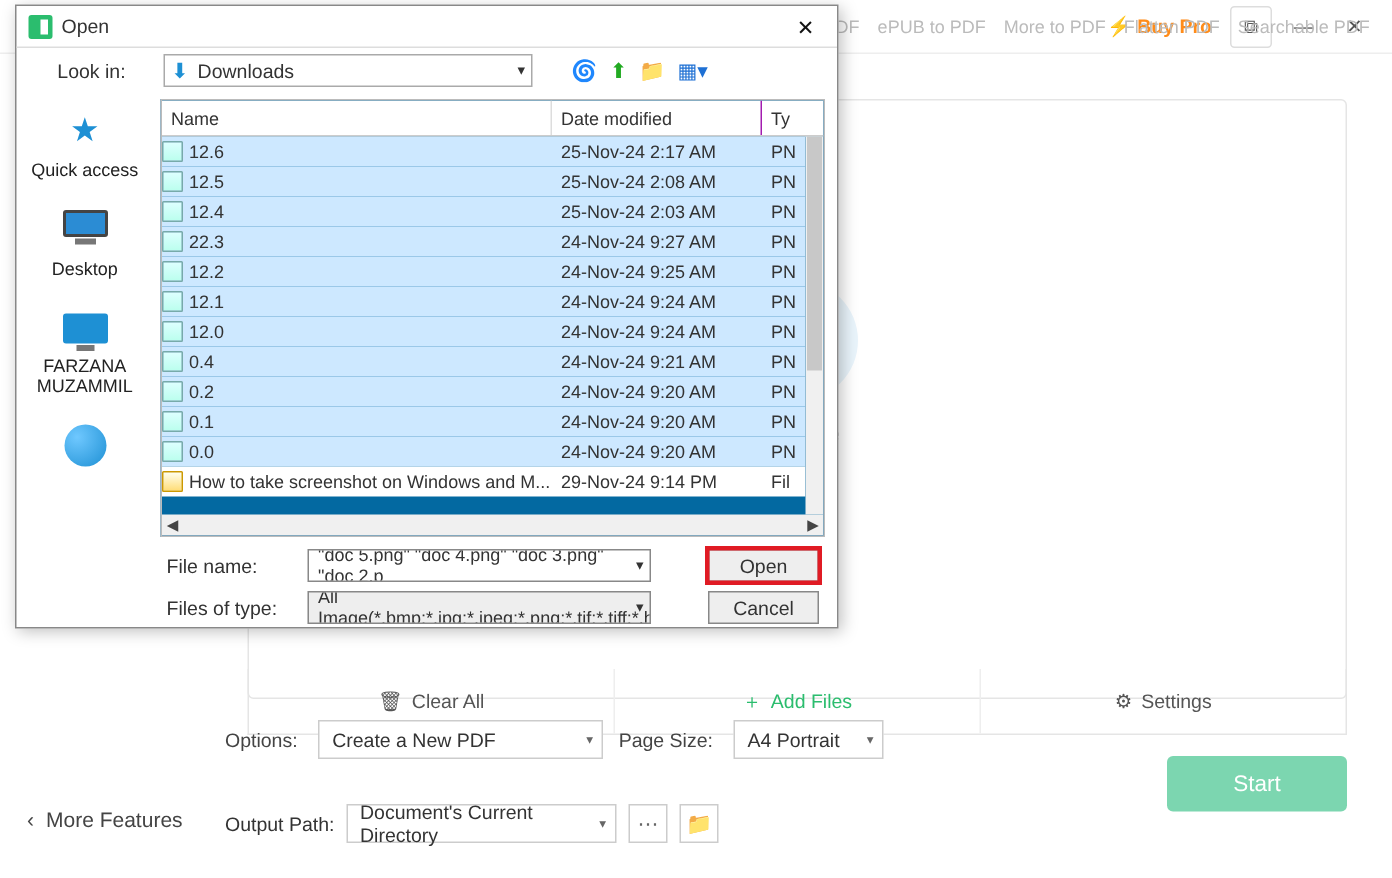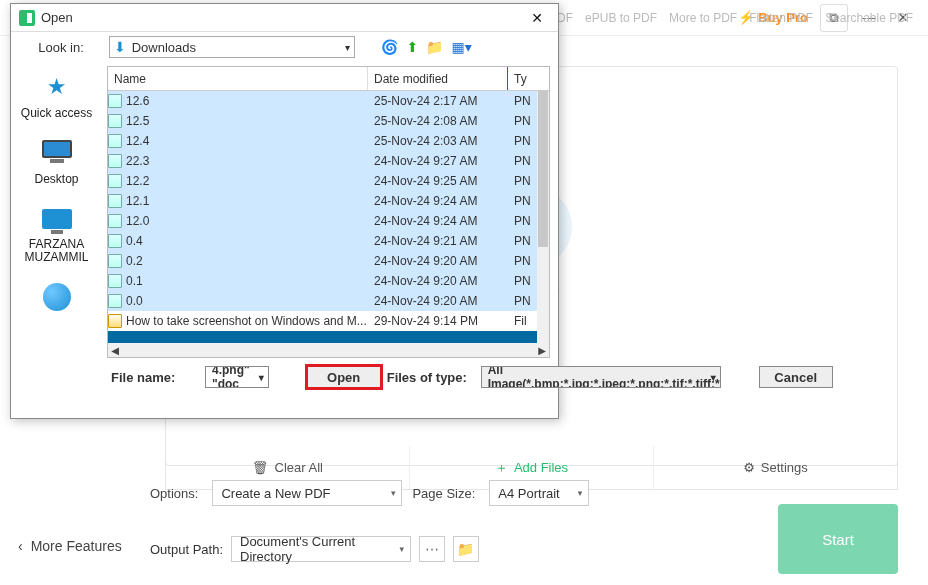--- a/index.html
+++ b/index.html
@@ -22,21 +22,21 @@
   .tab-bar { position:absolute; top:410px; left:165px; right:30px; height:44px; border:1px solid #e5e5e5; border-top:none; display:flex; }
   .tab { flex:1; display:flex; align-items:center; justify-content:center; gap:6px; color:#555; border-right:1px solid #eee;}
   .tab:last-child { border-right:none; }
   .tab.green { color:#2bbd6e; }
   .options-row { position:absolute; top:444px; left:150px; right:30px; display:flex; align-items:center; gap:10px;}
   .options-row label { color:#444; margin-right:4px; }
   .sel { border:1px solid #ccc; background:#fff; height:26px; padding:0 20px 0 8px; display:flex; align-items:center; position:relative; min-width:90px;}
   .sel .caret { position:absolute; right:6px; top:50%; transform:translateY(-50%); font-size:9px; color:#666;}
   .output-row { position:absolute; top:500px; left:150px; right:30px; display:flex; align-items:center; gap:8px;}
   .icon-btn-sm { width:26px; height:26px; border:1px solid #ccc; display:flex; align-items:center; justify-content:center; color:#666; font-size:14px;}
-  .start-btn { position:absolute; top:468px; right:30px; width:120px; height:70px; border-radius:4px; background:#7cd6b0; color:#fff; display:flex; align-items:center; justify-content:center; font-size:15px;}
+  .start-btn { position:absolute; top:468px; right:30px; width:120px; height:37px; border-radius:4px; background:#7cd6b0; color:#fff; display:flex; align-items:center; justify-content:center; font-size:15px;}
   .more-feat { position:absolute; top:502px; left:18px; color:#444; display:flex; align-items:center; gap:8px; font-size:14px; }
 
   
   .dialog { position:absolute; top:3px; left:10px; width:549px; height:416px; background:#fff; border:1px solid #888; box-shadow:2px 2px 10px rgba(0,0,0,0.25); }
   .dlg-title { height:28px; display:flex; align-items:center; padding:0 8px; border-bottom:1px solid #ddd;}
   .dlg-title .ico { width:16px; height:16px; margin-right:6px; background:#2bbd6e; border-radius:2px; position:relative;}
   .dlg-title .ico::after { content:""; position:absolute; inset:3px 3px 3px 8px; background:#fff;}
   .dlg-close { margin-left:auto; width:26px; height:22px; display:flex; align-items:center; justify-content:center; font-size:14px; color:#111;}
   .lookin-row { height:30px; display:flex; align-items:center; padding:4px 10px; gap:8px;}
   .lookin-label { width:80px; text-align:center; }
@@ -73,21 +73,21 @@
   .row .c3 { flex:1; padding-left:6px; }
   .mini-icon { width:14px; height:14px; border:1px solid #7aa; background:linear-gradient(#dff,#bfe); border-radius:1px; flex-shrink:0;}
   .mini-icon.html { border-color:#c90; background:linear-gradient(#ffe,#fd7);}
   .row.nosel { background:#fff; }
   .vscroll { position:absolute; right:0; top:24px; bottom:14px; width:12px; background:#f0f0f0;}
   .vscroll .thumb { position:absolute; top:0; left:1px; width:10px; height:62%; background:#c8c8c8;}
   .hscroll { position:absolute; bottom:0; left:0; right:0; height:14px; background:#f0f0f0; display:flex; align-items:center;}
   .hscroll .larr,.hscroll .rarr { width:14px; text-align:center; font-size:10px; color:#444;}
   .hscroll .track { flex:1; height:10px; background:#f0f0f0;}
 
-  .bottom-rows { padding:4px 12px 0 100px; display:flex; flex-direction:row; gap:6px;font-weight:bold;}
+  .bottom-rows { padding:4px 12px 0 100px; display:flex; flex-direction:column; gap:6px;}
   .brow { display:flex; align-items:center; gap:10px;}
   .brow .lbl { width:84px; }
   .combo { flex:1; height:22px; border:1px solid #888; position:relative; display:flex; align-items:center; padding:0 18px 0 6px; font-size:12px; overflow:hidden; max-width:240px;}
   .combo .caret { position:absolute; right:4px; font-size:10px; color:#333;}
   .dlg-btn { width:74px; height:22px; border:1px solid #888; background:#eee; display:flex; align-items:center; justify-content:center; font-size:13px; margin-left:28px;}
   .dlg-btn.open-hl { outline:3px solid #e01b24; outline-offset:-1px;}
 
 </style>
 </head>
 <body>

